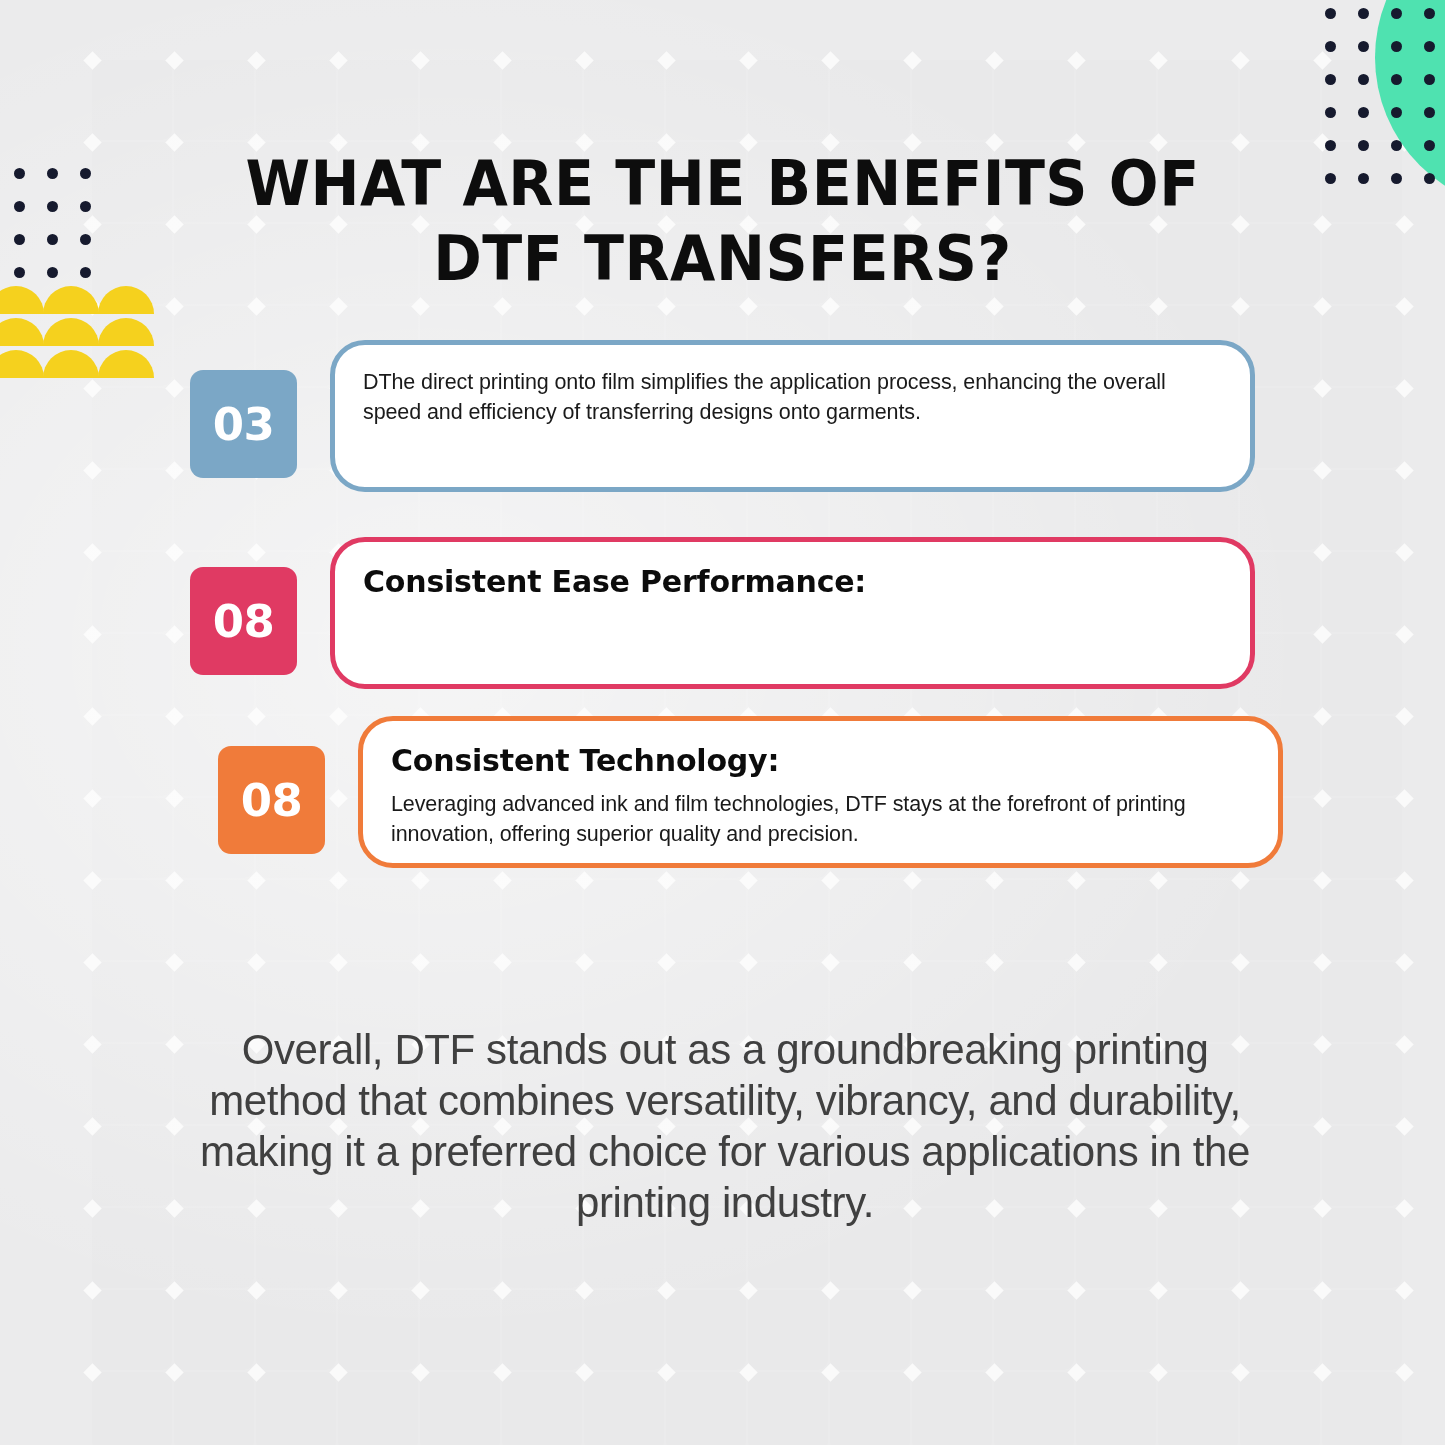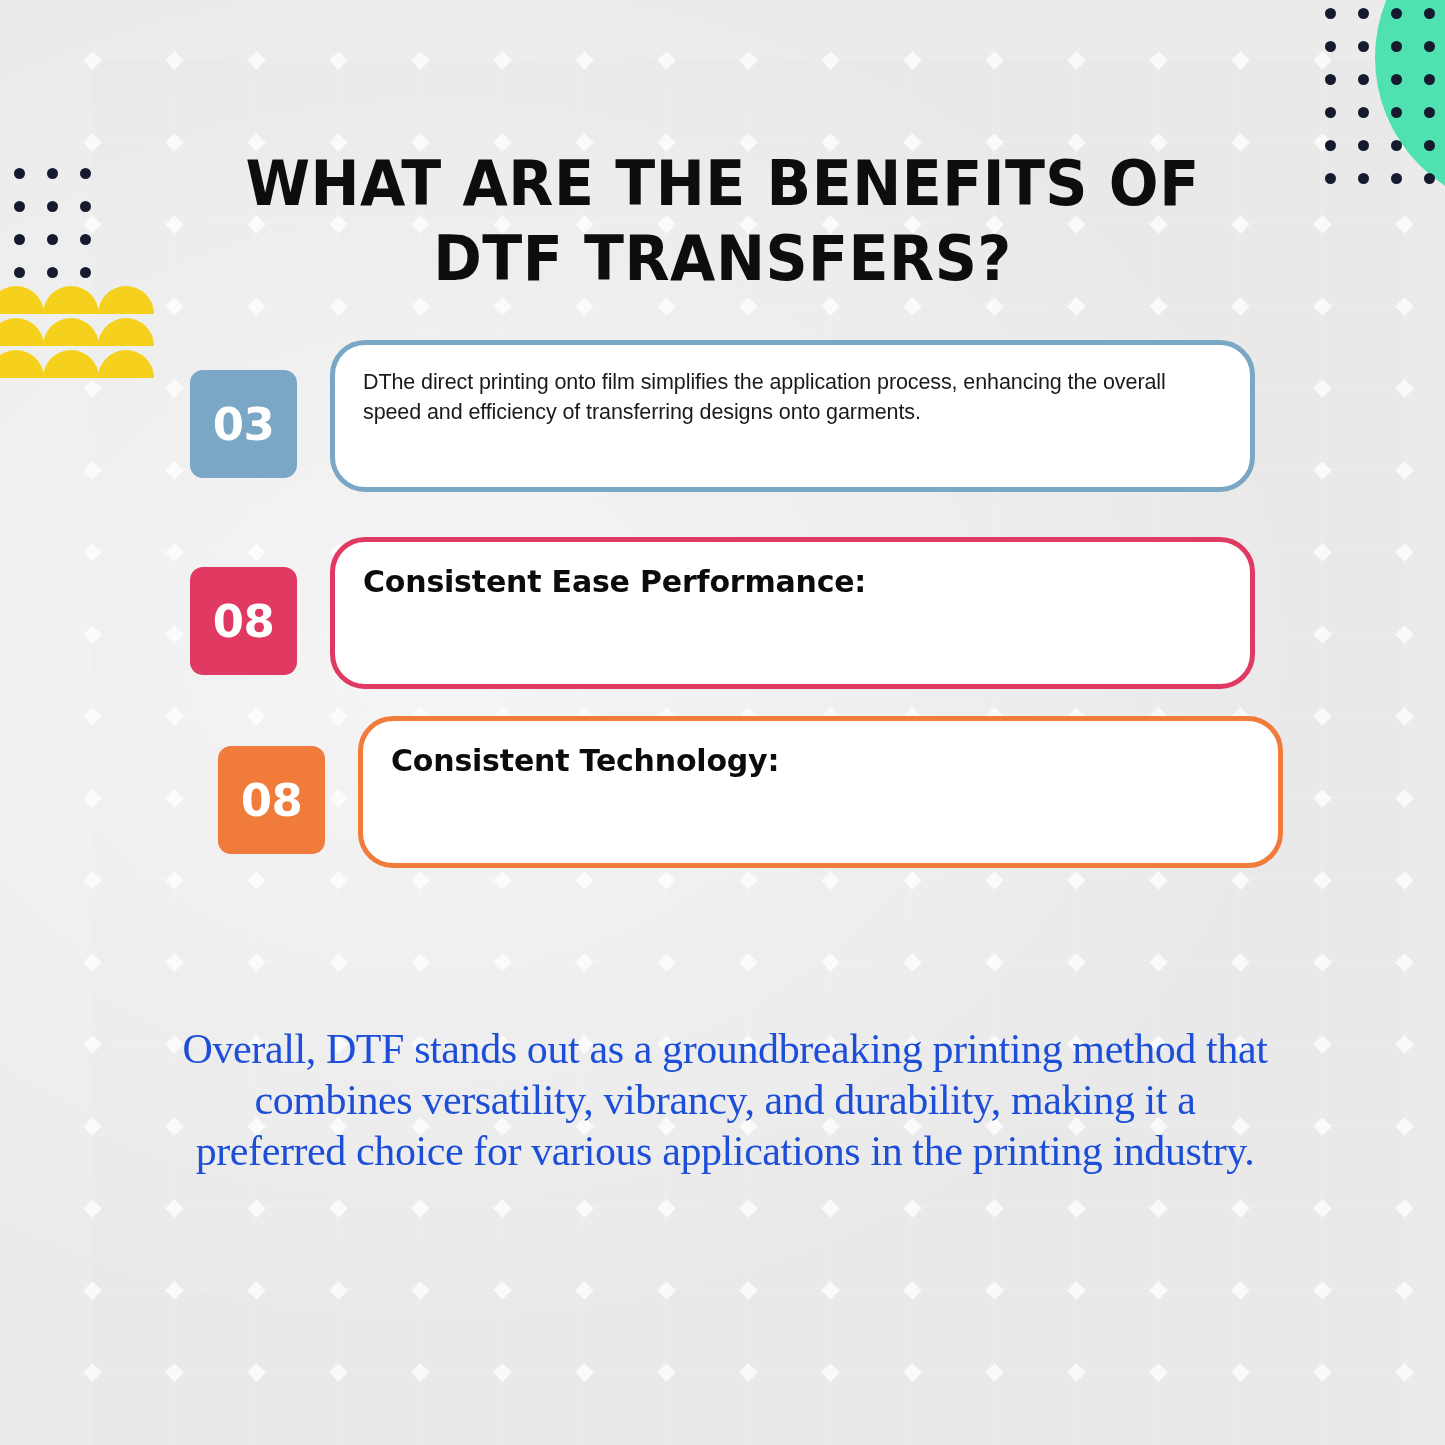--- a/index.html
+++ b/index.html
@@ -185,24 +185,24 @@
     max-width: 820px;
   }
 
   
   #closing {
     position: absolute;
     left: 175px;
     top: 1024px;
     width: 1100px;
     text-align: center;
-    font-family: Liberation Serif, serif;
+    font-family: Liberation Sans, sans-serif;
     font-size: 42px;
     line-height: 51px;
-    color: #1d4ed8;
+    color: #404040;
     letter-spacing: -0.4px;
   }
 </style>
 </head>
 <body>
 
 <div id="canvas">
 
   <div id="grid-bg">
       <div class="tile" style="background: rgb(233, 233, 234);"></div>
@@ -872,18 +872,19 @@
     </div>
   </div>
 
   <div class="row" id="row-2">
     <div class="card-shadow" style="background: rgb(240, 123, 58);"></div>
     <div class="badge" style="background: rgb(240, 123, 58); color: rgb(255, 255, 255);">
       <span>08</span>
     </div>
     <div class="card" style="border-color: rgb(240, 123, 58);">
       <div class="card-heading">Consistent Technology:</div>
+      <div class="card-body">Leveraging advanced ink and film technologies, DTF stays at the forefront of printing innovation, offering superior quality and precision.</div>
     </div>
   </div>
 
   <p id="closing">Overall, DTF stands out as a groundbreaking printing method that combines versatility, vibrancy, and durability, making it a preferred choice for various applications in the printing industry.</p>
 
 </div>
 
 </body></html>

